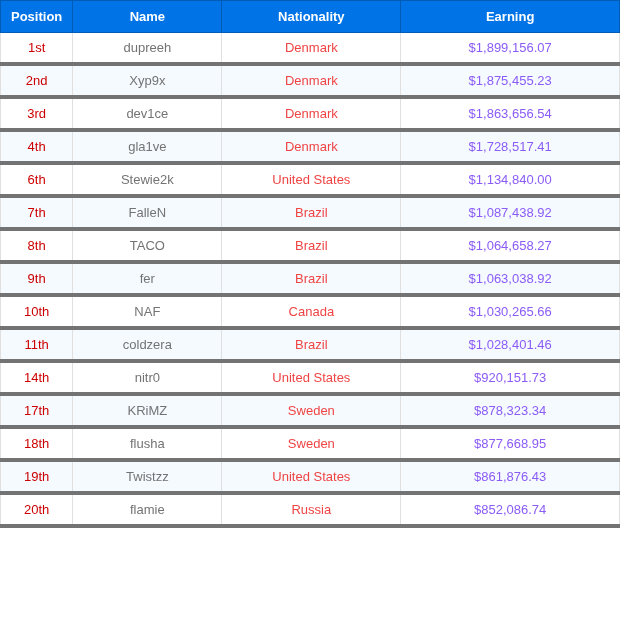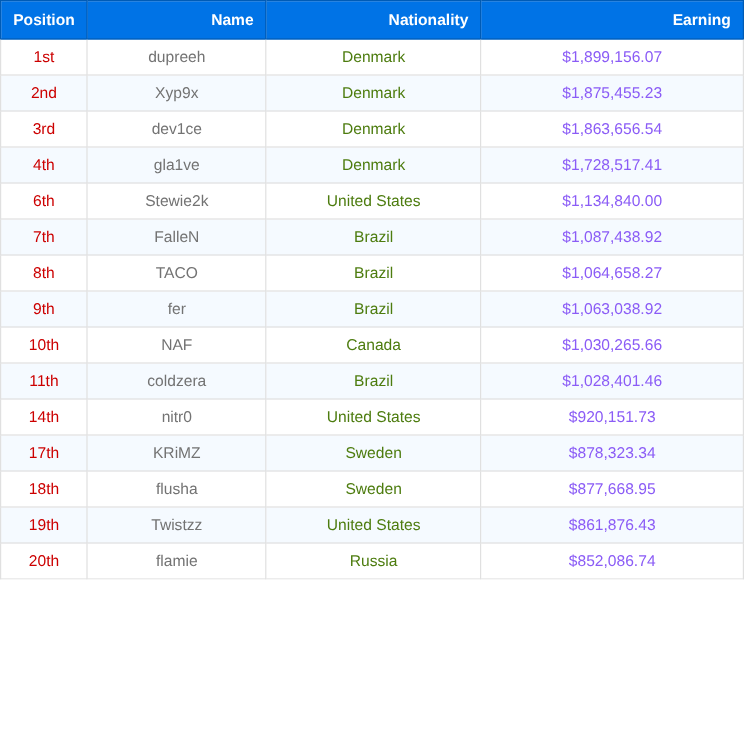--- a/index.html
+++ b/index.html
@@ -17,25 +17,25 @@
       width: 100%;
       border-collapse: collapse;
     }
     thead tr {
       background-color: #0073e6;
     }
     thead th {
       color: #ffffff;
       font-weight: bold;
       padding: 8px 10px;
-      text-align: right;
+      text-align: center;
       border: 1px solid #005bb5;
     }
     tbody tr {
-      border-bottom: 1px solid #737373;
+      border-bottom: 4px solid #737373;
     }
     tbody tr:nth-child(even) {
       background-color: #f5faff;
     }
     tbody tr:nth-child(odd) {
       background-color: #ffffff;
     }
     tbody td {
       padding: 7px 10px;
       text-align: center;
@@ -44,21 +44,21 @@
     .col-position {
       color: #cc0000;
       font-weight: normal;
       width: 70px;
     }
     .col-name {
       color: #737373;
       width: 150px;
     }
     .col-nationality {
-      color: #4d7c0f;
+      color: #ef4444;
       width: 180px;
     }
     .col-earning {
       color: #8b5cf6;
       width: 220px;
     }
   </style>
 </head>
 <body>
 

